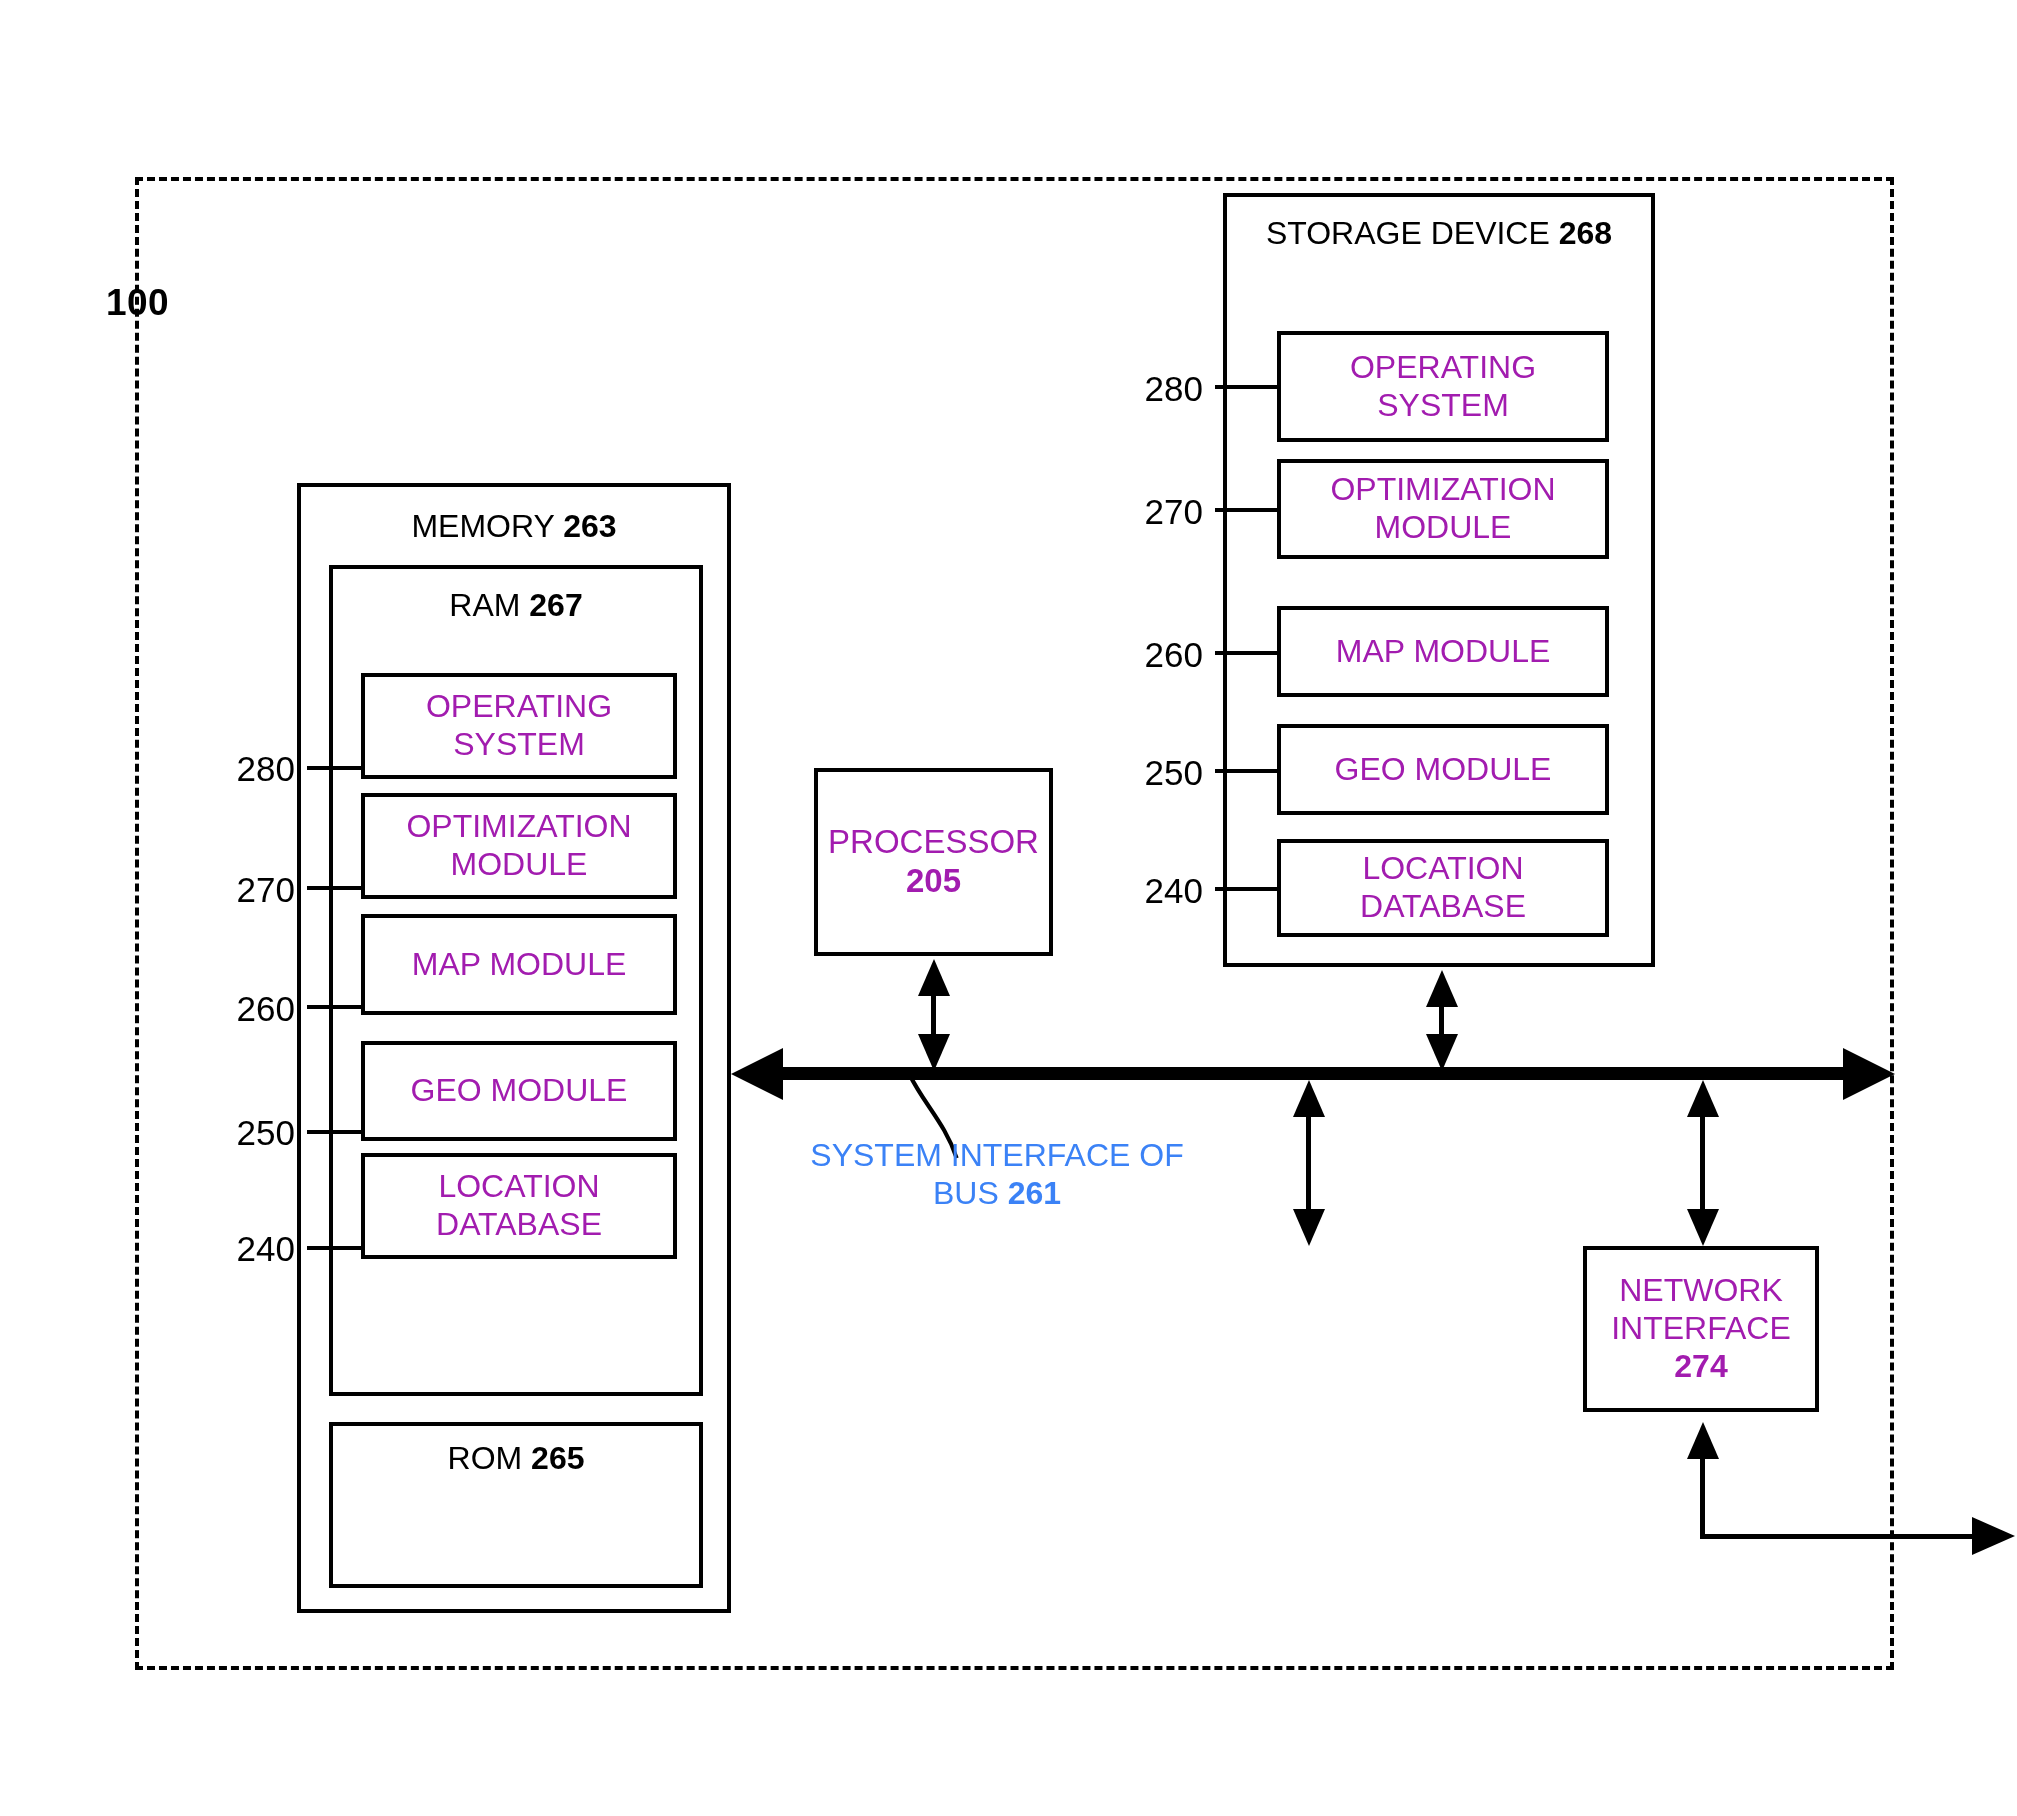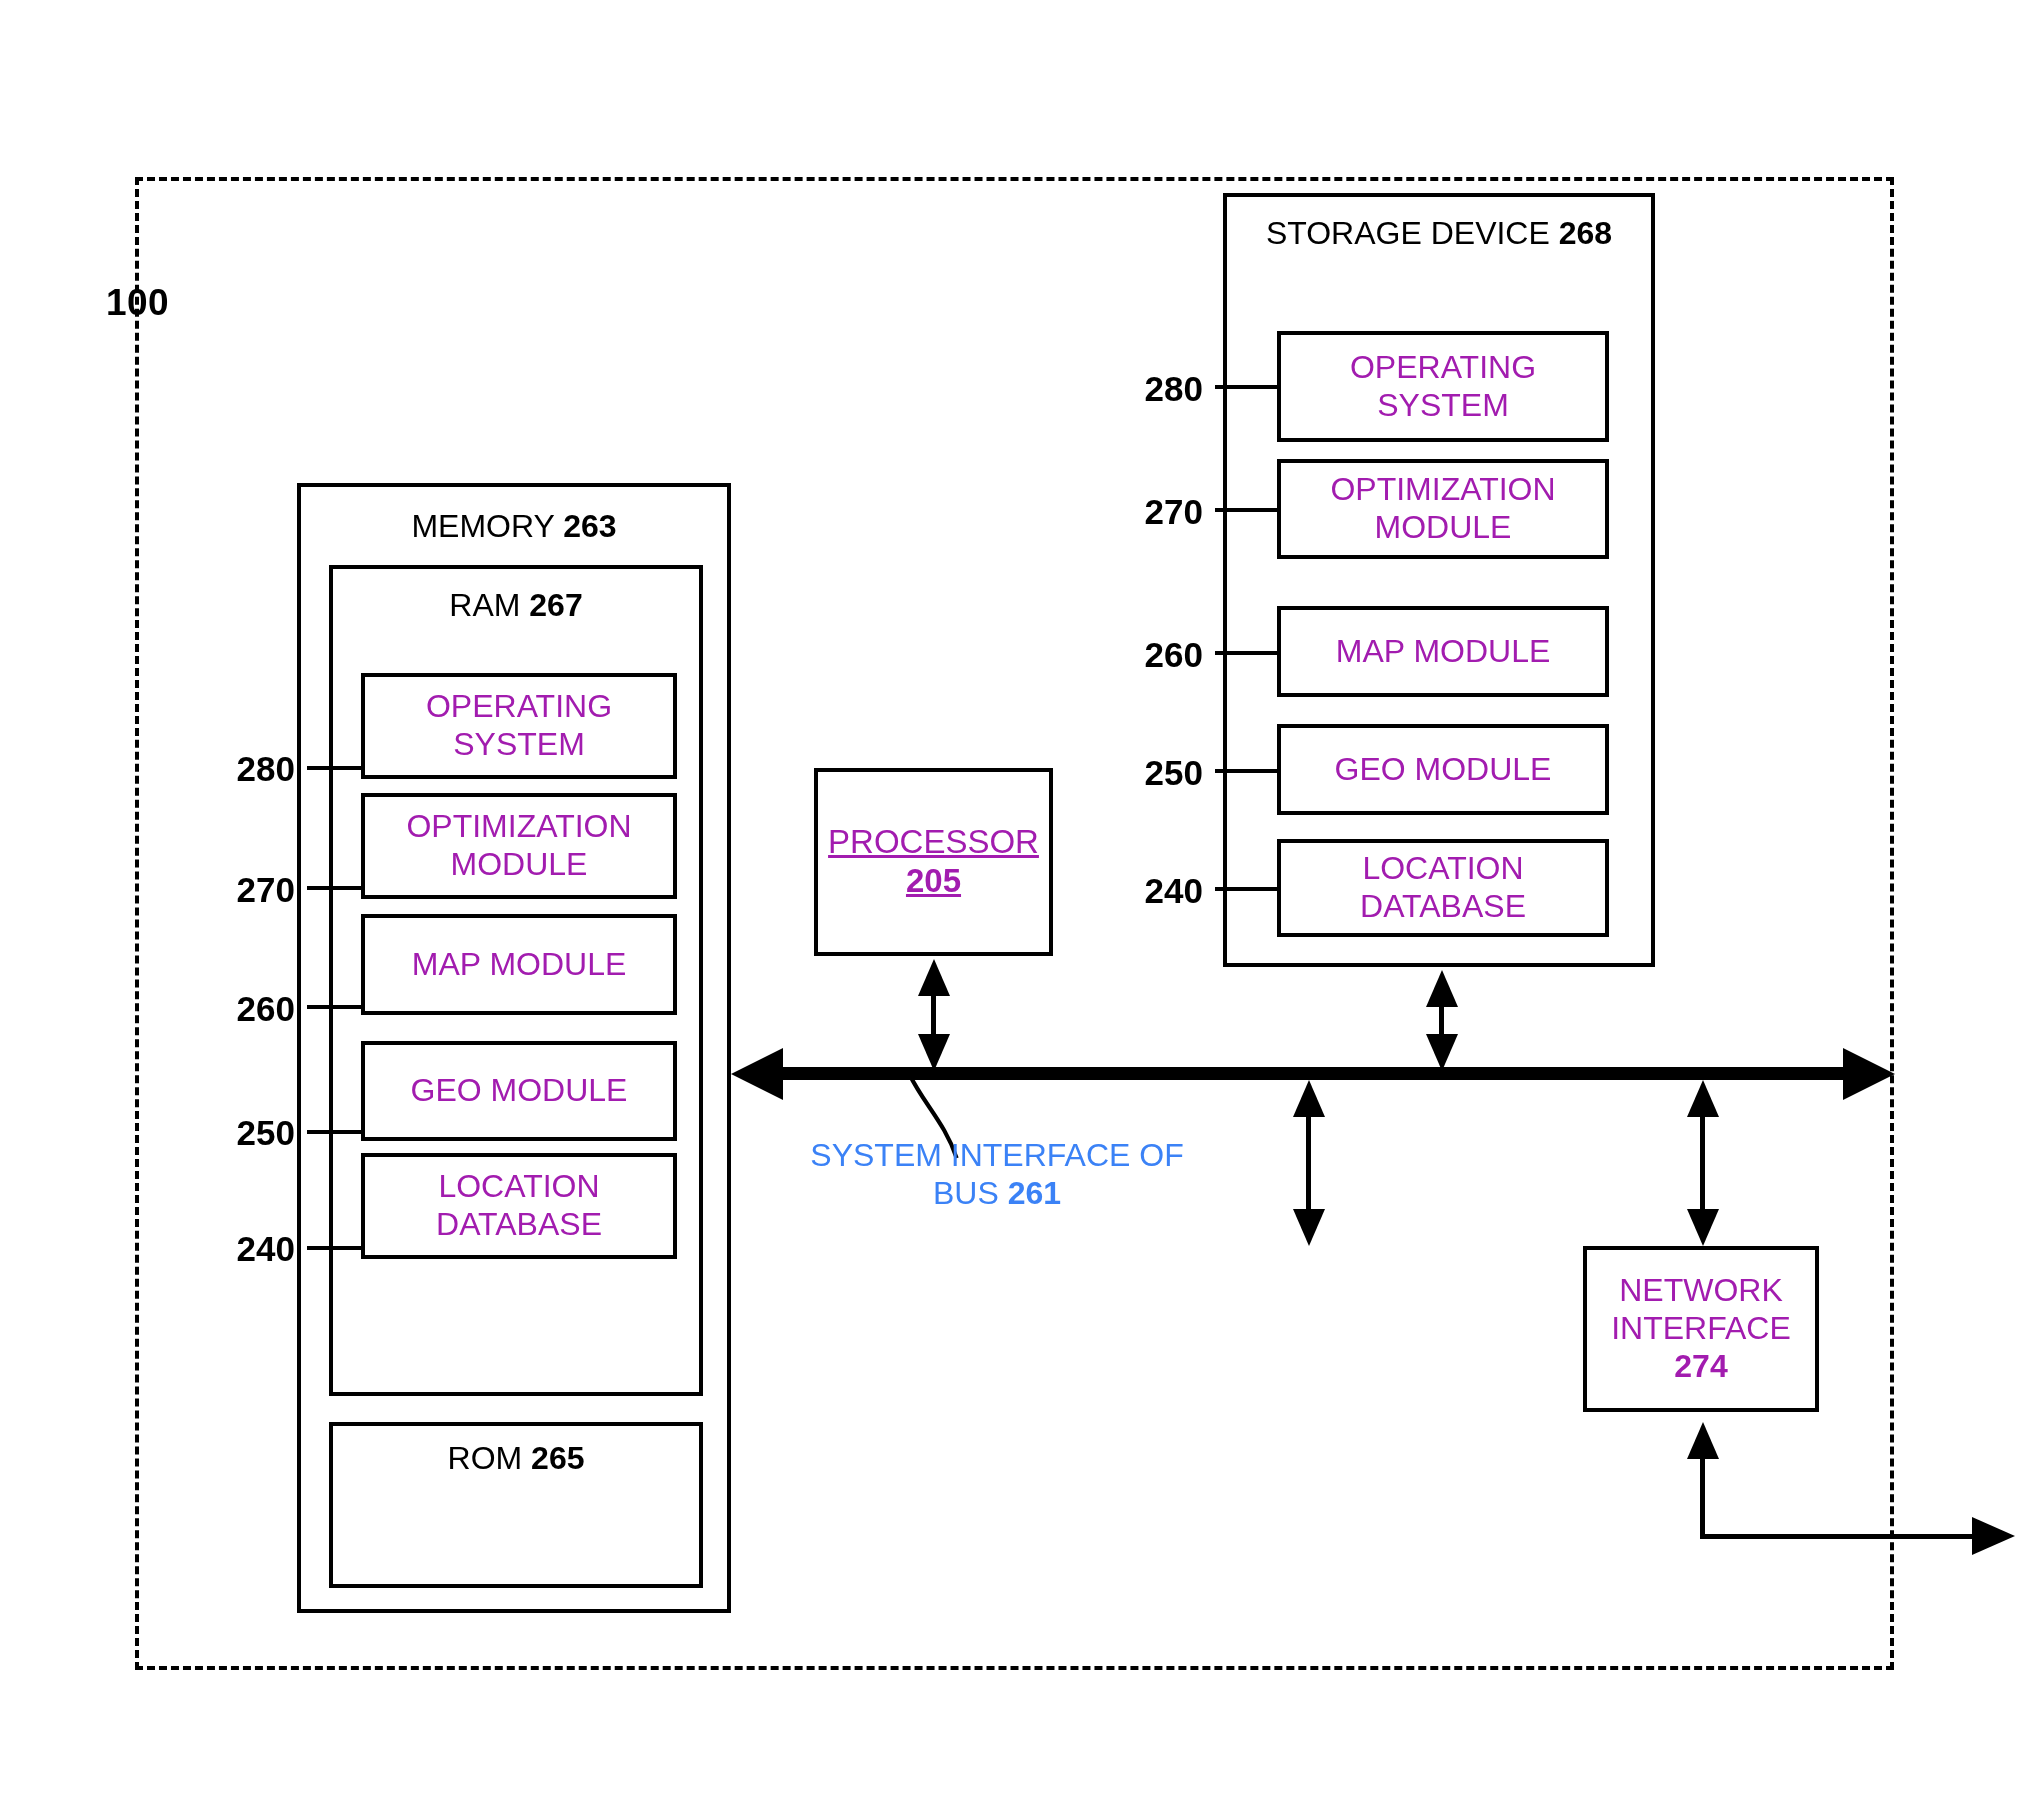--- a/index.html
+++ b/index.html
@@ -67,21 +67,21 @@
     text-align: center;
     font-size: 32px;
     line-height: 1.18;
     color: #a21caf;
   }
   .bold-num { font-weight: bold; }
   
   .refnum {
     position: absolute;
     font-size: 35px;
-    font-weight: bold;
+    font-weight: normal;
     color: #000;
     text-align: right;
     white-space: nowrap;
   }
   .leader {
     position: absolute;
     height: 4.2px;
     background: #000000;
   }
   
@@ -249,21 +249,21 @@
 
   <div class="refnum" style="left:1120px; top:635px; width:83px;">260</div>
   <div class="leader" style="left:1215px; top:651px; width:66px;"></div>
 
   <div class="refnum" style="left:1120px; top:753px; width:83px;">250</div>
   <div class="leader" style="left:1215px; top:769px; width:66px;"></div>
 
   <div class="refnum" style="left:1120px; top:871px; width:83px;">240</div>
   <div class="leader" style="left:1215px; top:887px; width:66px;"></div>
 
-  <div class="leaf" style="left:814px; top:768px; width:239px; height:188px; font-size:33px;text-decoration:underline;">
+  <div class="leaf" style="left:814px; top:768px; width:239px; height:188px; font-size:33px;">
     <span>
       <span>PROCESSOR</span><br><span class="bold-num">205</span>
     </span>
   </div>
 
 
   <div class="leaf" style="left:1583px; top:1246px; width:236px; height:166px; font-size:32px;">
     <span>
       <span>NETWORK</span><br>
       <span>INTERFACE</span><br>

